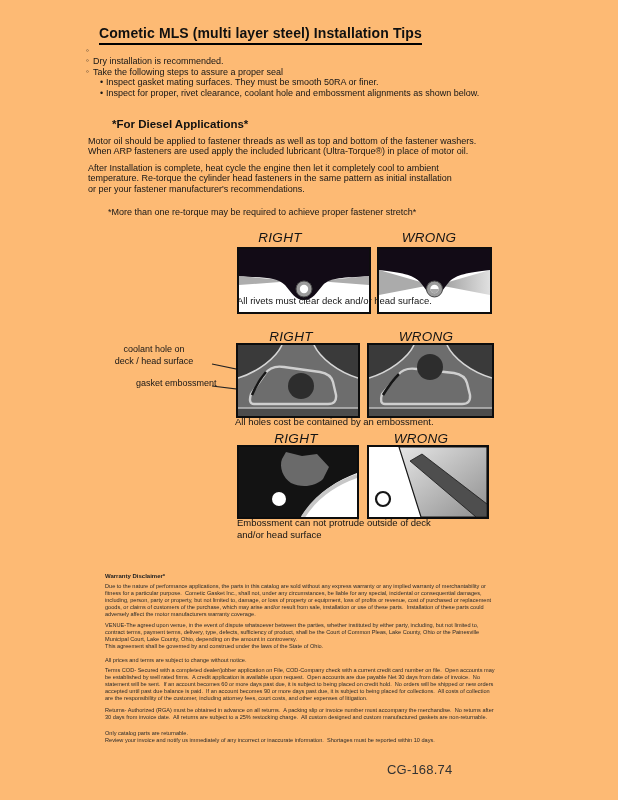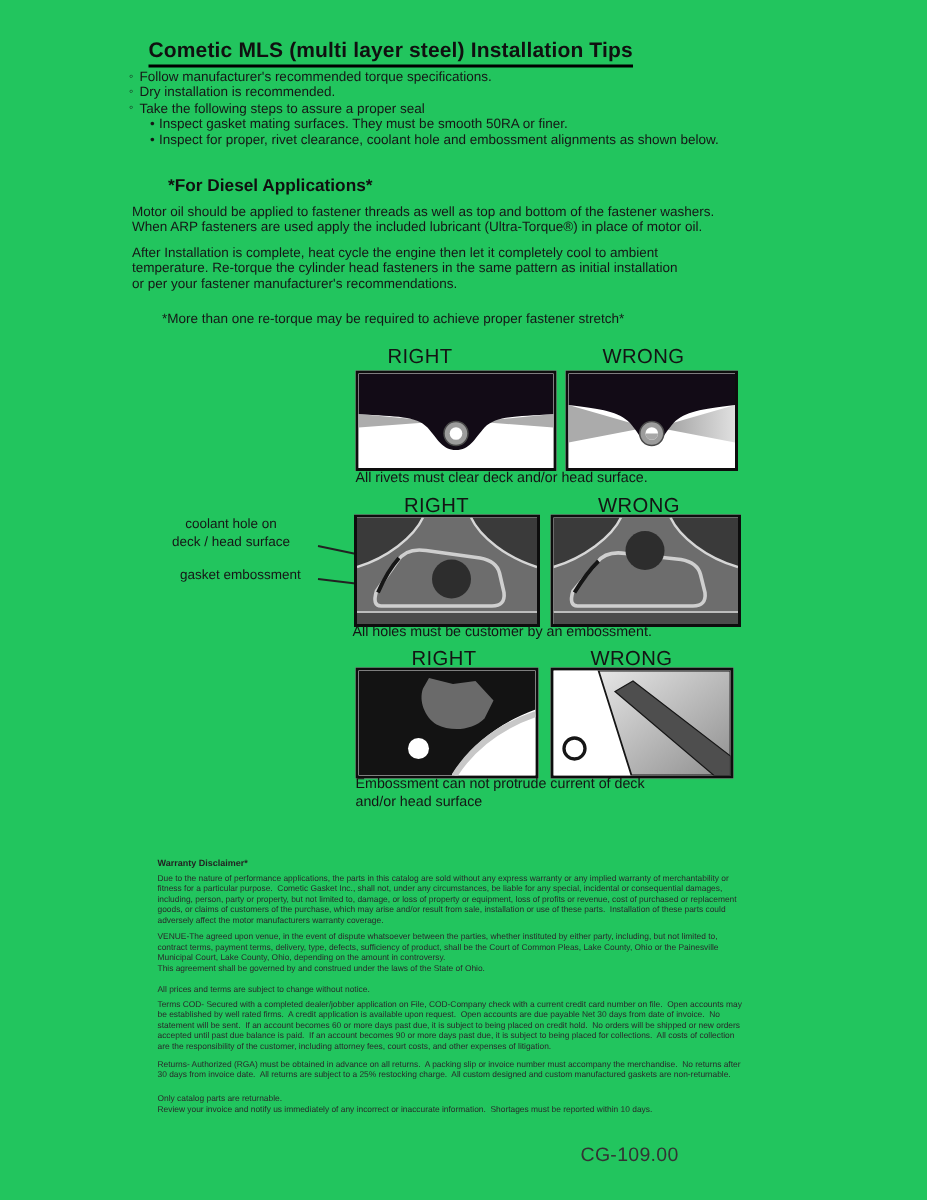--- a/index.html
+++ b/index.html
@@ -1,52 +1,51 @@
 <!DOCTYPE html>
 <html><head>
 <meta charset="utf-8">
 <style>
   html,body { margin:0; padding:0; background:#ffffff; }
   .page {
-    position:relative; width:618px; height:800px; background:#22c55e;
+    position:relative; width:618px; height:800px; background:#fdba74;
     font-family:"Liberation Sans","DejaVu Sans",sans-serif; color:#1b1b1b;
     overflow:hidden;
   }
   .abs { position:absolute; }
   .title {
     left:99px; top:25px; font-size:14px; font-weight:bold; color:#101010;
     border-bottom:2px solid #000; padding-bottom:2px; letter-spacing:.1px;
   }
   .bullets { left:86px; top:46px; font-size:9px; line-height:10.4px; color:#161616; }
   .bullet-row { display:flex; }
   .bullet-row .marker { width:7px; flex:none; font-size:8px; }
   .bullet-row.sub { padding-left:14px; }
   .bullet-row.sub .marker { width:6px; font-size:9px; }
   .h2 { font-size:11.5px; font-weight:bold; color:#101010;margin-left:24px; }
   .body-par { font-size:9px; line-height:10.4px; white-space:pre; color:#161616; }
-  .fig-label { font-size:13.5px; line-height:14px; color:#141414; transform:translateX(-50%); letter-spacing:.3px; }
+  .fig-label { font-size:13.5px; line-height:14px; color:#141414; transform:translateX(-50%); letter-spacing:.3px;font-style:italic; }
   .fig-box { border:2px solid #0d0d0d; background:#fff; box-sizing:content-box; }
   .fig-box svg { display:block; }
   .caption { font-size:9.5px; line-height:11.5px; color:#141414; white-space:pre-line; }
   .anno { font-size:9px; line-height:11.5px; color:#161616; white-space:pre-line; }
   .fineprint { font-size:5.6px; line-height:6.9px; white-space:pre; color:#2a2a2a; }
   .fineprint-h { font-size:6px; font-weight:bold; color:#222; }
   .page-code { font-size:13px; color:#333; letter-spacing:.2px; }
 </style>
 </head>
 <body>
 
 <div class="page">
 
   <div class="abs title">Cometic MLS (multi layer steel) Installation Tips</div>
 
   <div class="abs bullets">
     <div class="bullet-row">
       <span class="marker">◦</span>
-      <span>Follow manufacturer's recommended torque specifications.</span>
     </div>
     <div class="bullet-row">
       <span class="marker">◦</span>
       <span>Dry installation is recommended.</span>
     </div>
     <div class="bullet-row">
       <span class="marker">◦</span>
       <span>Take the following steps to assure a proper seal</span>
     </div>
     <div class="bullet-row sub">
@@ -92,28 +91,28 @@
       <rect width="111" height="63" fill="#ffffff"></rect>
       <polygon points="0,21 52,36 0,46" fill="#ababab"></polygon>
       <polygon points="111,21 59,36 111,46" fill="url(#gw1)"></polygon>
       <path d="M0,0 H111 V21 C88,24 78,25 70,33 C63,41 61,48 55.5,48 C50,48 48,41 41,33 C33,25 23,24 0,21 Z" fill="#120b16"></path>
       <circle cx="55.5" cy="40" r="8" fill="#9c9c9c" stroke="#4a4a4a" stroke-width="1"></circle>
       <circle cx="55.5" cy="40" r="4.2" fill="#ffffff"></circle>
       <path d="M51.3,40 a4.2,4.2 0 0 0 8.4,0 z" fill="#a8a8a8"></path>
     </svg>
   </div>
 
-  <div class="abs caption" style="left:237px; top:313px;">All rivets must clear deck and/or head surface.</div>
+  <div class="abs caption" style="left:237px; top:295px;">All rivets must clear deck and/or head surface.</div>
 
   <div class="abs fig-label" style="left:291px; top:330px;">RIGHT</div>
   <div class="abs fig-label" style="left:426px; top:330px;">WRONG</div>
 
   <div class="abs anno" style="left:100px; top:344px; width:108px; text-align:center;">coolant hole on
 deck / head surface</div>
-  <div class="abs anno" style="left:100px; top:378px;padding-left:20px;">gasket embossment</div>
+  <div class="abs anno" style="left:116px; top:378px;padding-left:20px;">gasket embossment</div>
 
   <svg class="abs" style="left:205px; top:358px;" width="100" height="40" viewBox="0 0 100 40">
     <line x1="7" y1="6" x2="93" y2="24" stroke="#222" stroke-width="1.2"></line>
     <line x1="7" y1="28" x2="57" y2="34" stroke="#222" stroke-width="1.2"></line>
   </svg>
 
   <div class="abs fig-box" style="left:236px; top:343px; width:120px; height:71px;">
     <svg width="120" height="71" viewBox="0 0 120 71">
       <rect width="120" height="71" fill="#6d6d6d"></rect>
       <path d="M0,0 H44 C38,13 20,27 0,33 Z" fill="#3a3a3a"></path>
@@ -136,21 +135,21 @@
       <path d="M123,0 H78 C84,13 102,27 123,33 Z" fill="#3a3a3a"></path>
       <path d="M78,0 C84,13 102,27 123,33" stroke="#d6d6d6" stroke-width="1.6" fill="none"></path>
       <rect y="63" width="123" height="8" fill="#4c4c4c"></rect>
       <line x1="0" y1="63" x2="123" y2="63" stroke="#bdbdbd" stroke-width="1.4"></line>
       <path d="M16,59 H93 Q102,59 101,50 L98,38 Q96,30 85,28 L48,24 Q35,22 29,30 L13,49 Q10,59 16,59 Z" fill="none" stroke="#cfcfcf" stroke-width="2.4"></path>
       <path d="M30,29 Q22,37 14,50" fill="none" stroke="#161616" stroke-width="2.6"></path>
       <circle cx="61" cy="22" r="13" fill="#2d2d2d"></circle>
     </svg>
   </div>
 
-  <div class="abs caption" style="left:235px; top:416px;">All holes must be customer by an embossment.</div>
+  <div class="abs caption" style="left:235px; top:416px;">All holes cost be contained by an embossment.</div>
 
   <div class="abs fig-label" style="left:296px; top:432px;">RIGHT</div>
   <div class="abs fig-label" style="left:421px; top:432px;">WRONG</div>
 
   <div class="abs fig-box" style="left:237px; top:445px; width:118px; height:70px;">
     <svg width="118" height="70" viewBox="0 0 118 70">
       <rect width="118" height="70" fill="#ffffff"></rect>
       <path d="M0,0 H118 V26 C96,34 76,48 62,70 L0,70 Z" fill="#131313"></path>
       <path d="M118,29 C95,37 76,51 64,70" stroke="#c7c7c7" stroke-width="4" fill="none"></path>
       <path d="M47,5 L63,9 L78,7 L90,20 L84,32 C76,40 62,41 52,36 C44,31 40,20 43,12 Z" fill="#6a6a6a"></path>
@@ -166,21 +165,21 @@
             <stop offset="1" stop-color="#8f8f8f"></stop>
         </linearGradient>
       </defs>
       <rect width="118" height="70" fill="#ffffff"></rect>
       <path d="M30,0 H118 V70 H52 Z" fill="url(#g3)" stroke="#161616" stroke-width="1.2"></path>
       <path d="M41,14 L53,7 L118,57 L118,70 L107,70 Z" fill="#4e4e4e" stroke="#161616" stroke-width="0.8"></path>
       <circle cx="14" cy="52" r="7" fill="#ffffff" stroke="#161616" stroke-width="2.2"></circle>
     </svg>
   </div>
 
-  <div class="abs caption" style="left:237px; top:517px;">Embossment can not protrude current of deck
+  <div class="abs caption" style="left:237px; top:517px;">Embossment can not protrude outside of deck
 and/or head surface</div>
 
   <div class="abs fineprint-h" style="left:105px; top:573px;">Warranty Disclaimer*</div>
   <div class="abs fineprint" style="left:105px; top:583px;">Due to the nature of performance applications, the parts in this catalog are sold without any express warranty or any implied warranty of merchantability or
 fitness for a particular purpose.  Cometic Gasket Inc., shall not, under any circumstances, be liable for any special, incidental or consequential damages,
 including, person, party or property, but not limited to, damage, or loss of property or equipment, loss of profits or revenue, cost of purchased or replacement
 goods, or claims of customers of the purchase, which may arise and/or result from sale, installation or use of these parts.  Installation of these parts could
 adversely affect the motor manufacturers warranty coverage.</div>
   <div class="abs fineprint" style="left:105px; top:622px;">VENUE-The agreed upon venue, in the event of dispute whatsoever between the parties, whether instituted by either party, including, but not limited to,
 contract terms, payment terms, delivery, type, defects, sufficiency of product, shall be the Court of Common Pleas, Lake County, Ohio or the Painesville
@@ -190,15 +189,15 @@
   <div class="abs fineprint" style="left:105px; top:667px;">Terms COD- Secured with a completed dealer/jobber application on File, COD-Company check with a current credit card number on file.  Open accounts may
 be established by well rated firms.  A credit application is available upon request.  Open accounts are due payable Net 30 days from date of invoice.  No
 statement will be sent.  If an account becomes 60 or more days past due, it is subject to being placed on credit hold.  No orders will be shipped or new orders
 accepted until past due balance is paid.  If an account becomes 90 or more days past due, it is subject to being placed for collections.  All costs of collection
 are the responsibility of the customer, including attorney fees, court costs, and other expenses of litigation.</div>
   <div class="abs fineprint" style="left:105px; top:707px;">Returns- Authorized (RGA) must be obtained in advance on all returns.  A packing slip or invoice number must accompany the merchandise.  No returns after
 30 days from invoice date.  All returns are subject to a 25% restocking charge.  All custom designed and custom manufactured gaskets are non-returnable.</div>
   <div class="abs fineprint" style="left:105px; top:730px;">Only catalog parts are returnable.
 Review your invoice and notify us immediately of any incorrect or inaccurate information.  Shortages must be reported within 10 days.</div>
 
-  <div class="abs page-code" style="left:387px; top:762px;">CG-109.00</div>
+  <div class="abs page-code" style="left:387px; top:762px;">CG-168.74</div>
 
 </div>
 
 </body></html>

